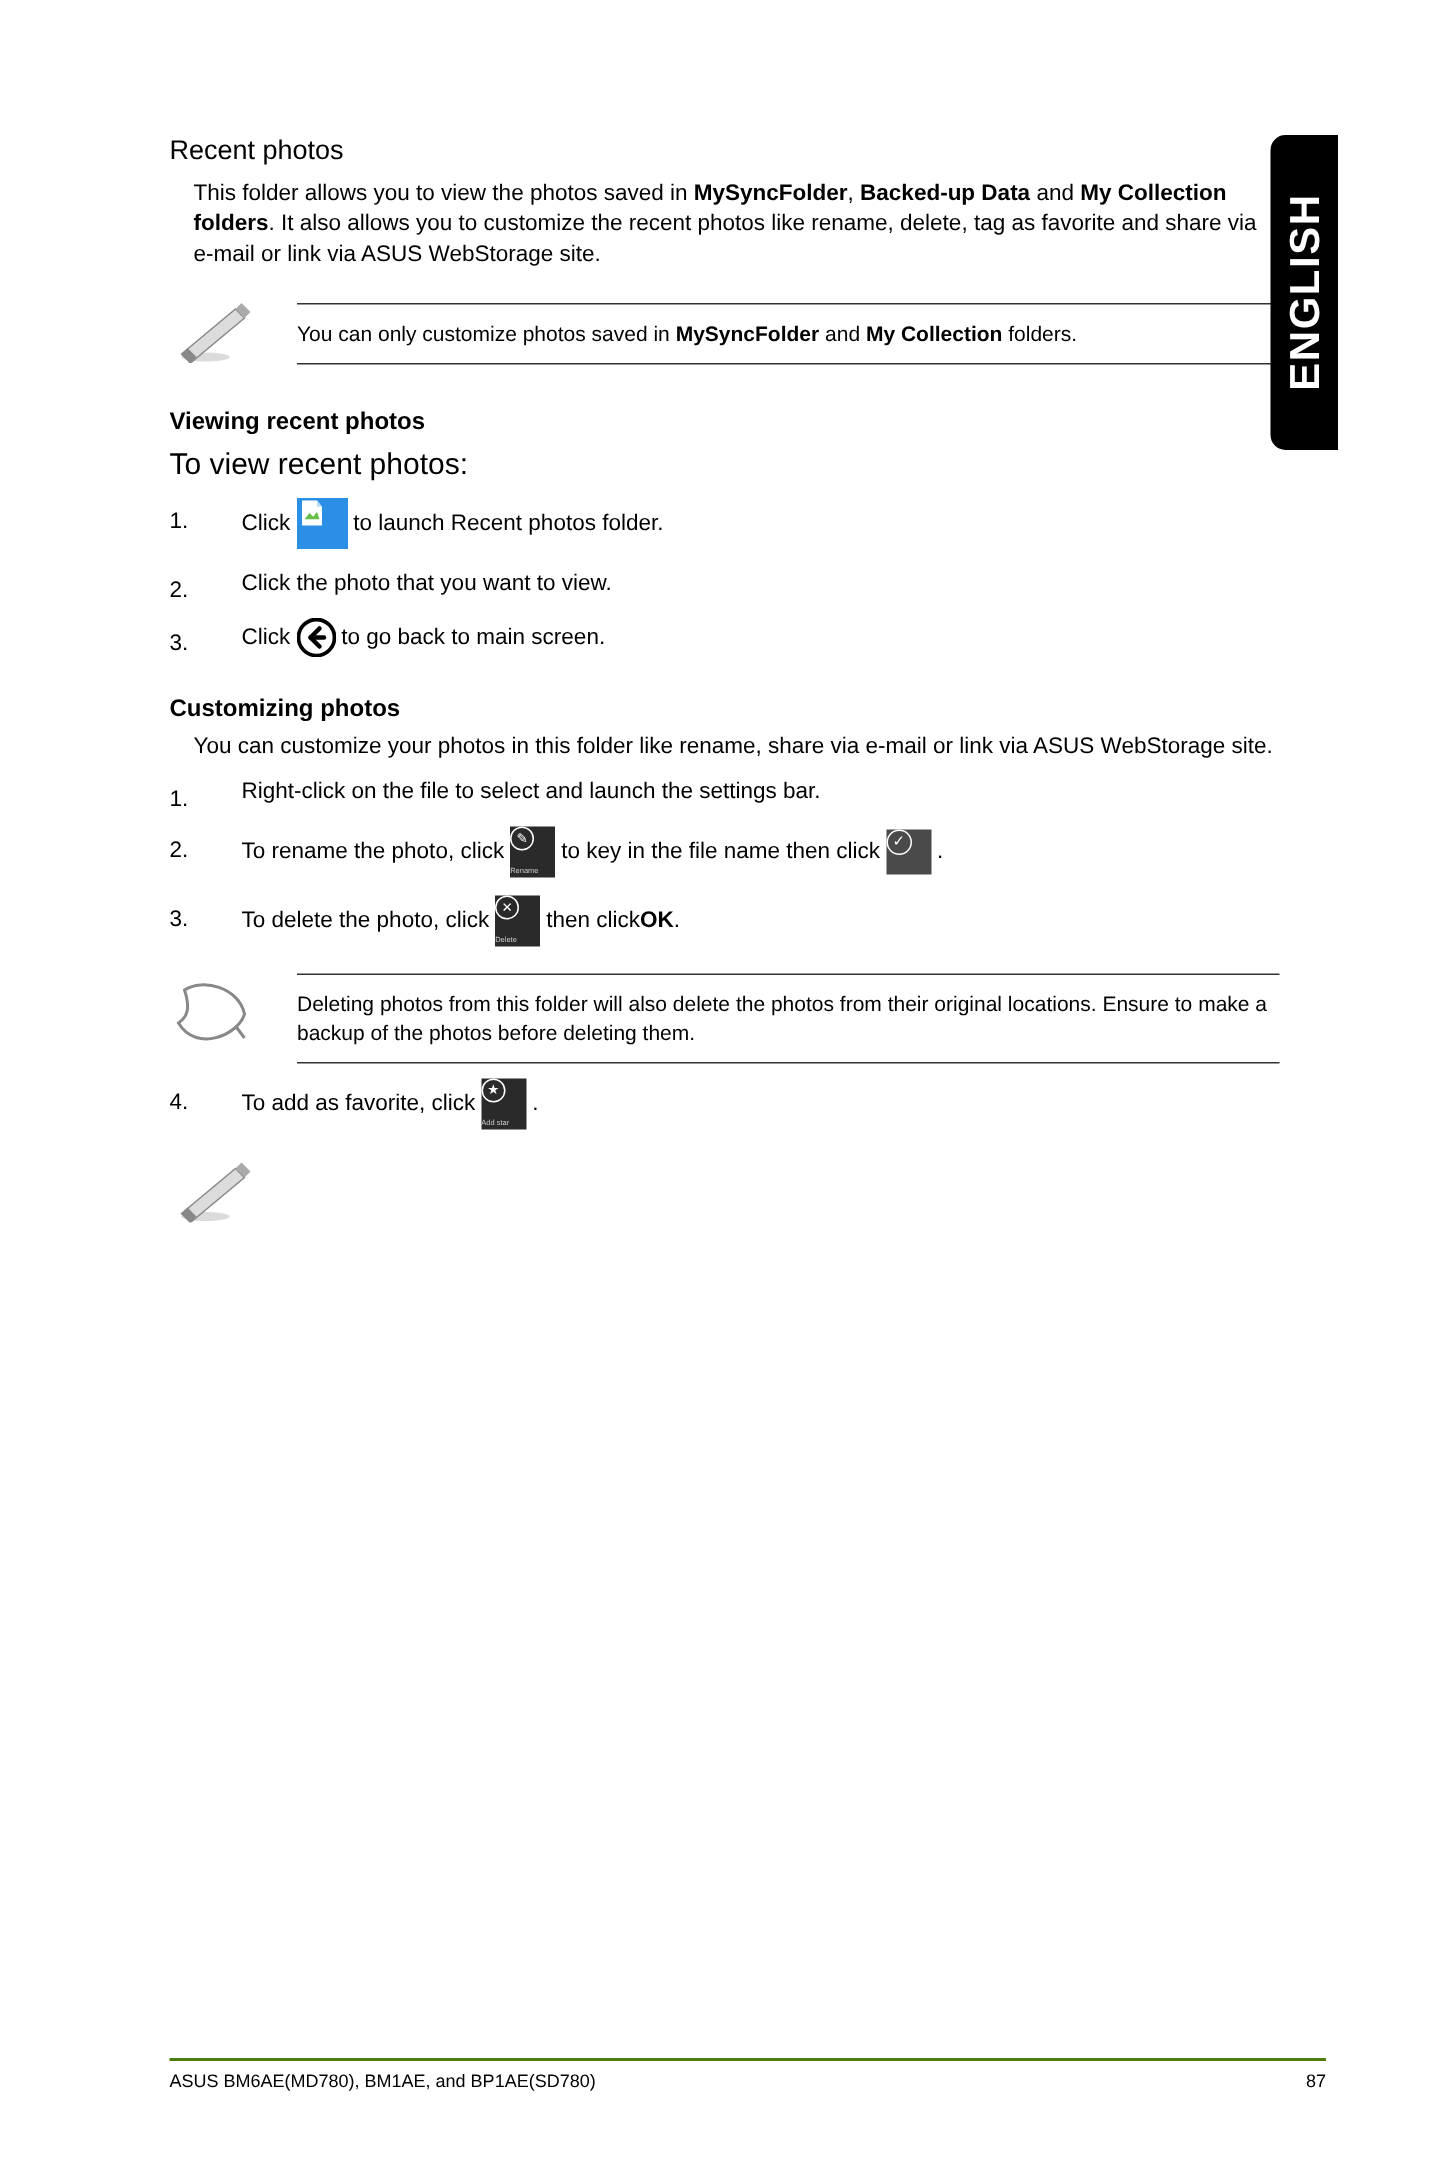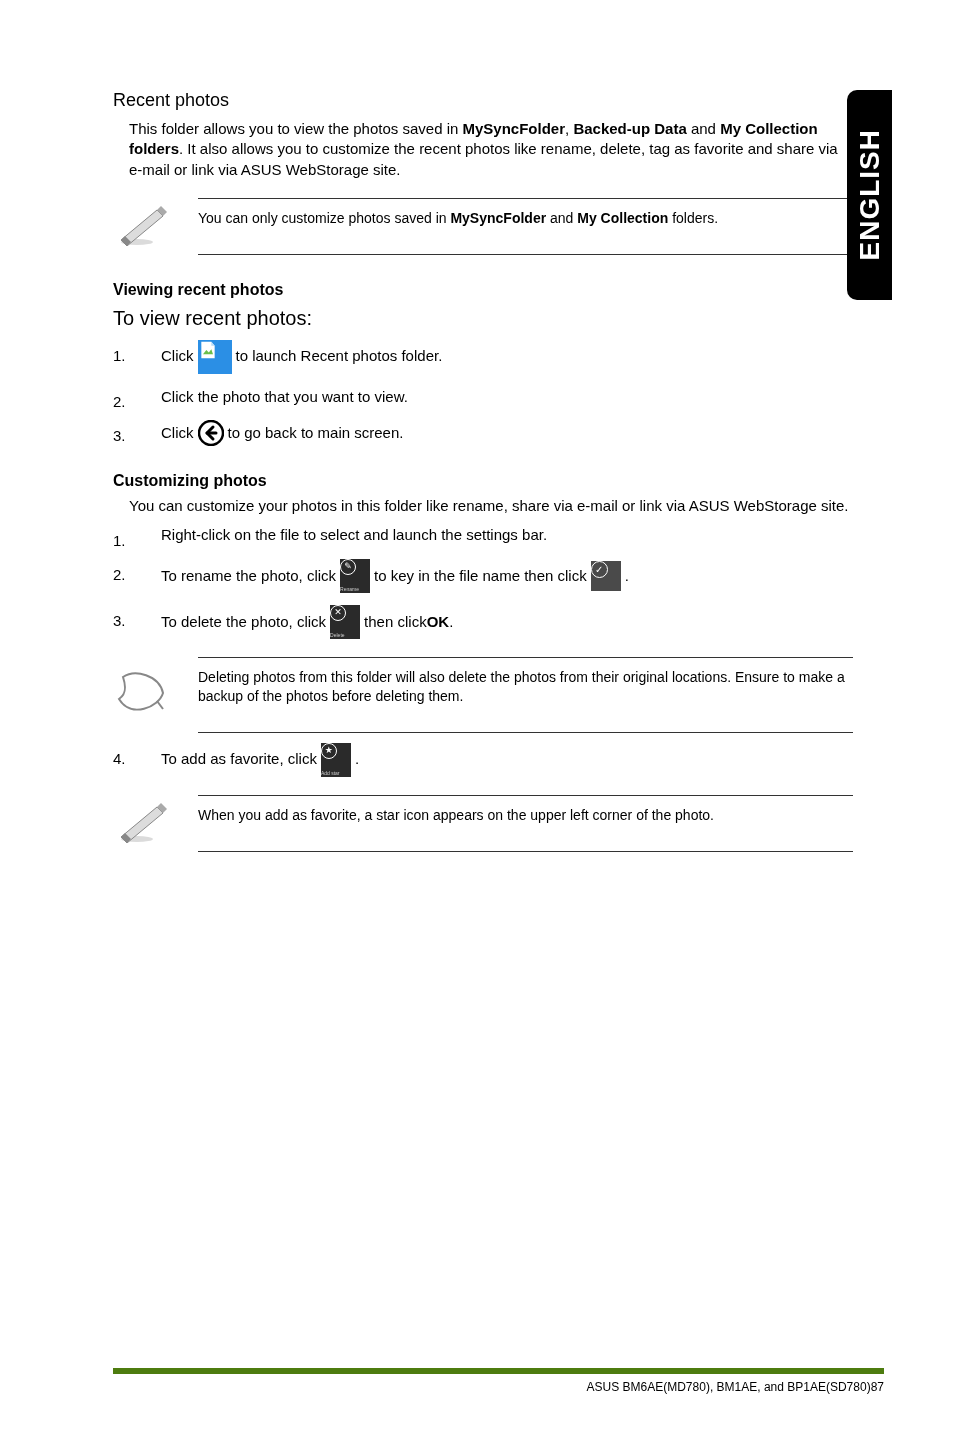--- a/index.html
+++ b/index.html
@@ -51,21 +51,21 @@
   .note-row .icon-col {
     flex: 0 0 85px;
     display: flex;
     align-items: center;
     justify-content: flex-start;
   }
   .note-row .text-col {
     flex: 1;
     border-top: 1px solid #333;
     border-bottom: 1px solid #333;
-    padding: 10px 4px 26px 0;
+    padding: 10px 4px 10px 0;
     font-size: 14px;
     line-height: 1.35;
   }
 
   ol.steps {
     list-style: none;
     counter-reset: step;
     margin-top: 8px;
   }
   ol.steps > li {
@@ -147,25 +147,25 @@
   }
 
   .icon-pencil svg { width: 56px; height: 44px; }
   .icon-hand svg { width: 56px; height: 44px; }
 
   .footer {
     position: absolute;
     bottom: 44px;
     left: 113px;
     right: 70px;
-    border-top: 6px solid #4d7c0f;
+    border-top: 2px solid #4d7c0f;
     padding-top: 6px;
     font-size: 12px;
     display: flex;
-    justify-content: flex-end;
+    justify-content: space-between;
   }
   .li-content { display: inline-flex; align-items: center; flex-wrap: wrap; }
   .li-content > span { display: inline; }
 </style>
 </head>
 <body>
 
 <div class="sidebar-tab">
   <span>ENGLISH</span>
 </div>
@@ -293,21 +293,20 @@
       <div class="icon-col">
         <span class="icon-pencil">
           <svg viewBox="0 0 56 44">
               <ellipse cx="24" cy="40" rx="16" ry="3" fill="#ccc" opacity="0.7"></ellipse>
               <path d="M8 38 L44 8 L50 14 L14 44 Z" fill="#dcdcdc" stroke="#888" stroke-width="1"></path>
               <path d="M8 38 L12 34 L18 40 L14 44 Z" fill="#888"></path>
               <path d="M44 8 L48 4 L54 10 L50 14 Z" fill="#aaa"></path>
             </svg>
         </span>
       </div>
-      <div class="text-col">When you add as favorite, a star icon appears on the upper left corner of the photo.</div>
     </div>
 
   </div>
 </div>
 
 <div class="footer">
   <span>ASUS BM6AE(MD780), BM1AE, and BP1AE(SD780)</span>
   <span>87</span>
 </div>
 

